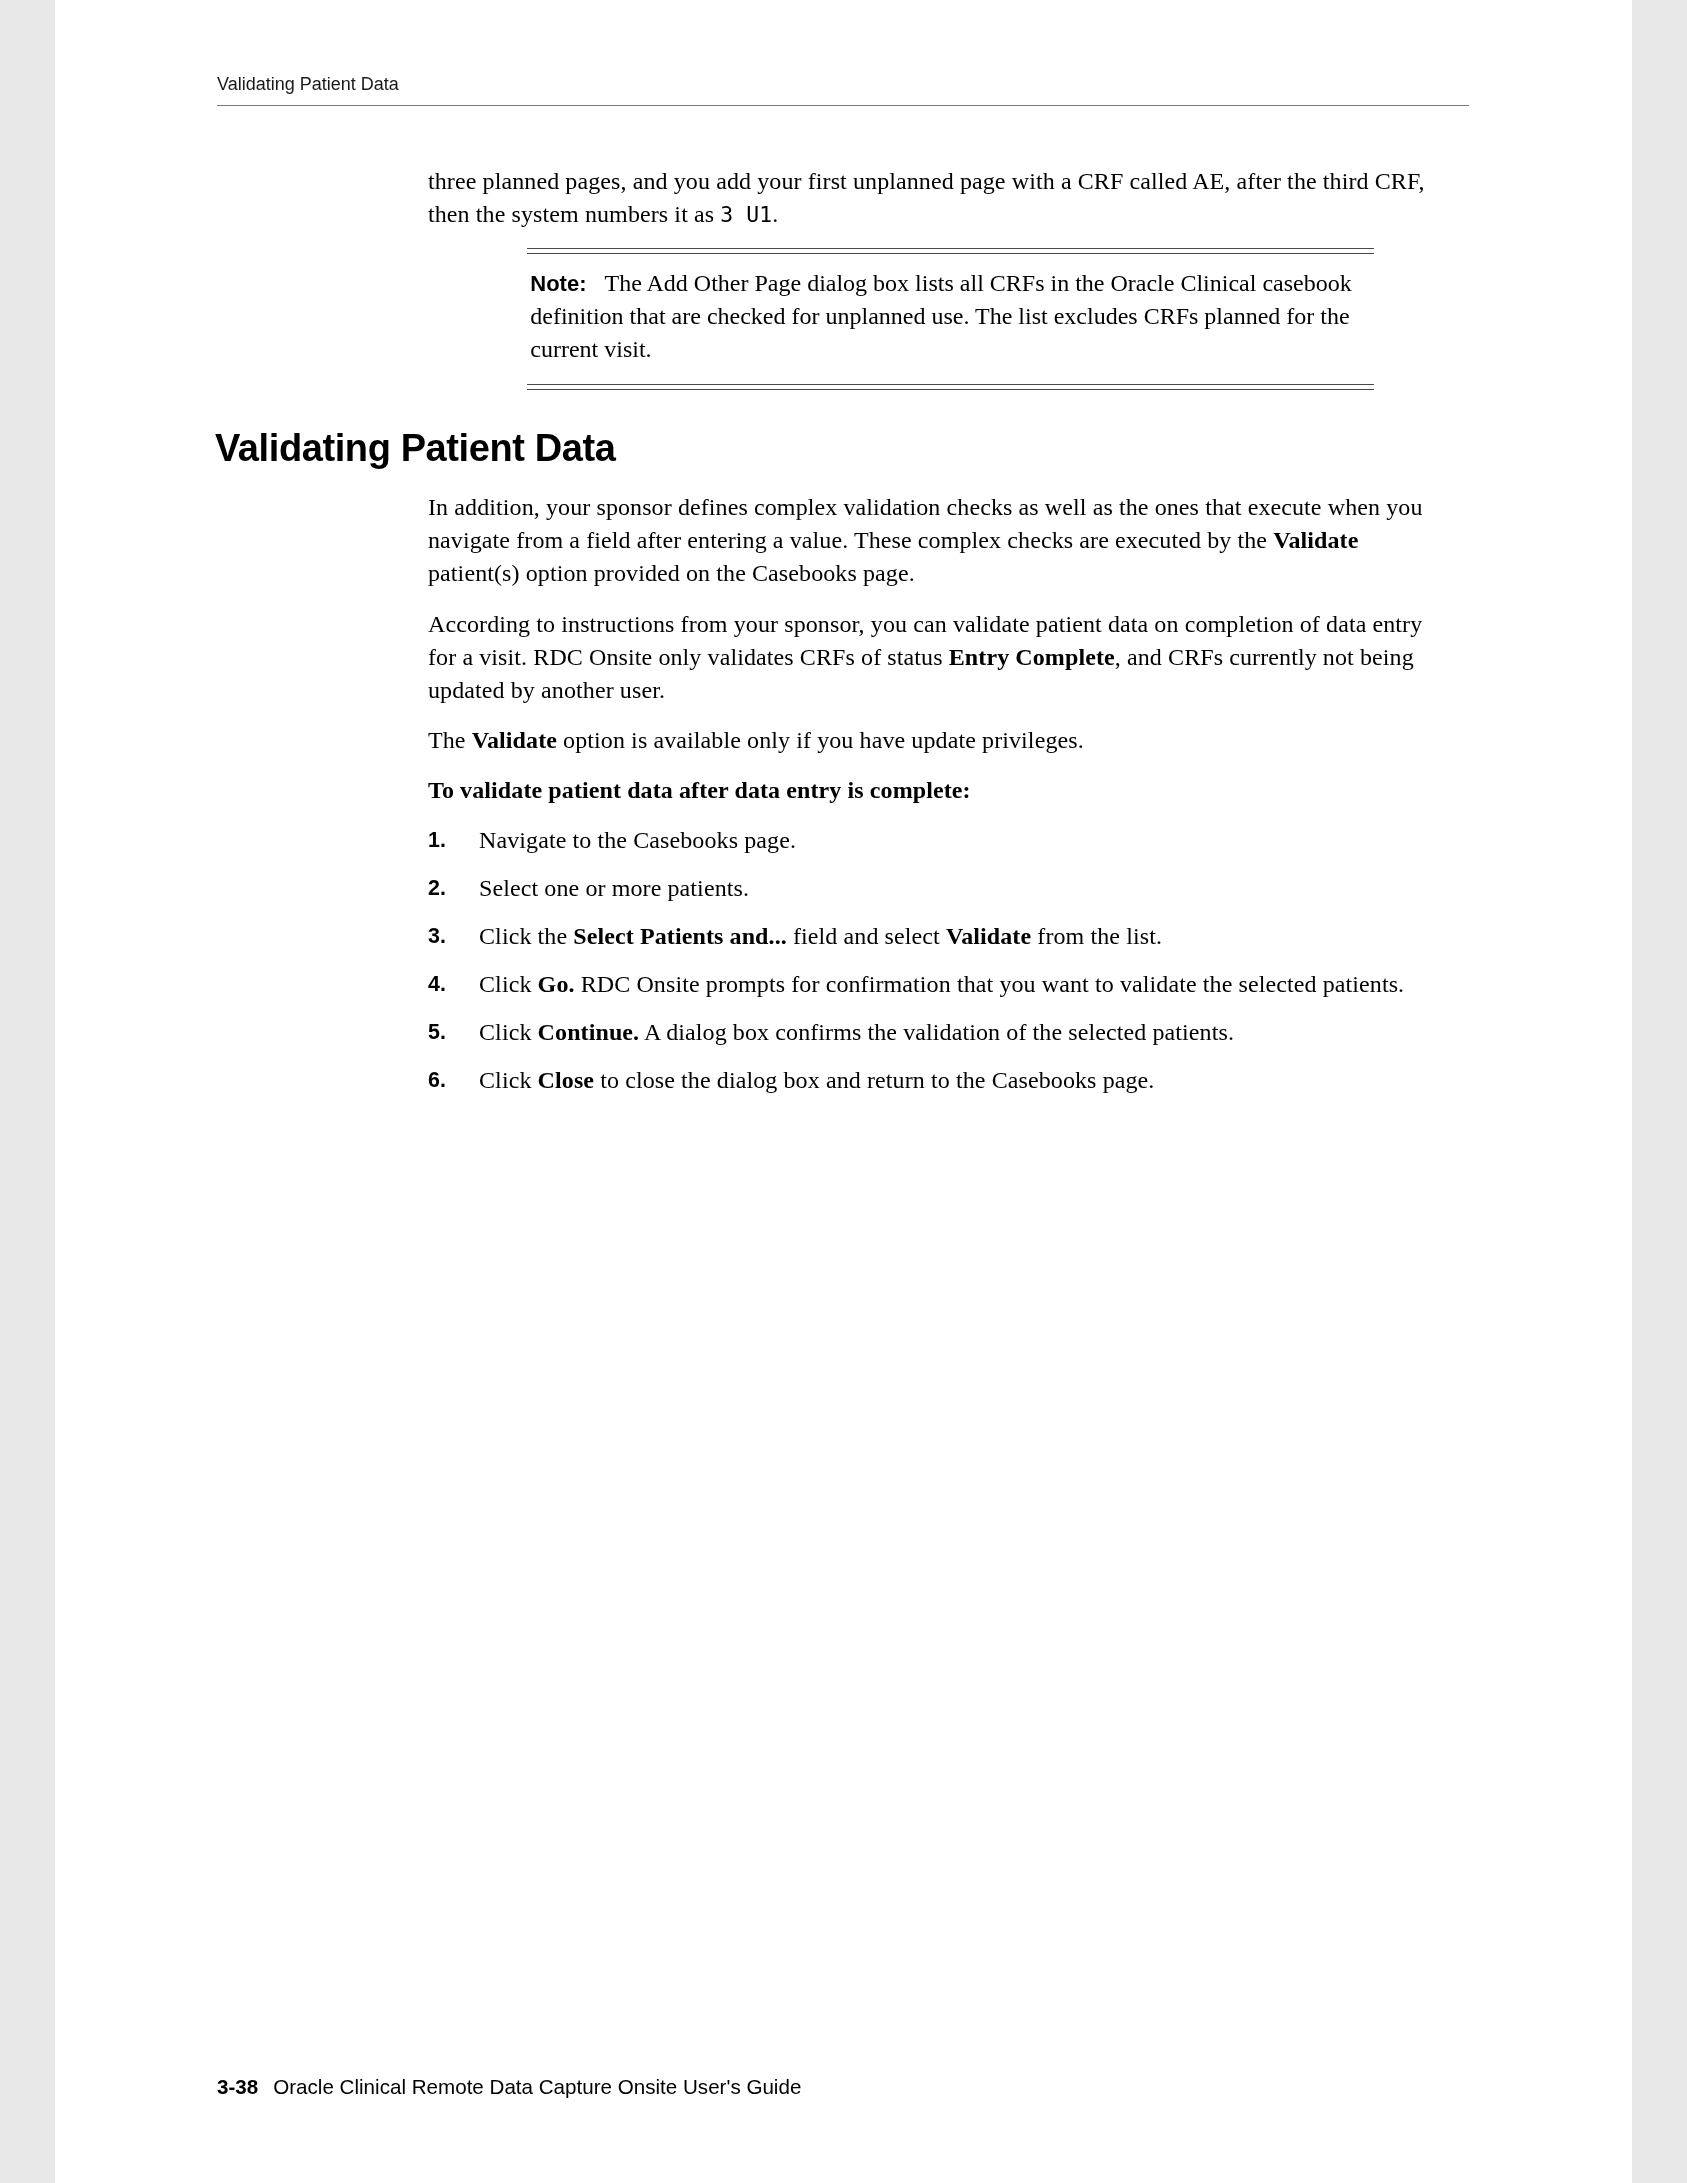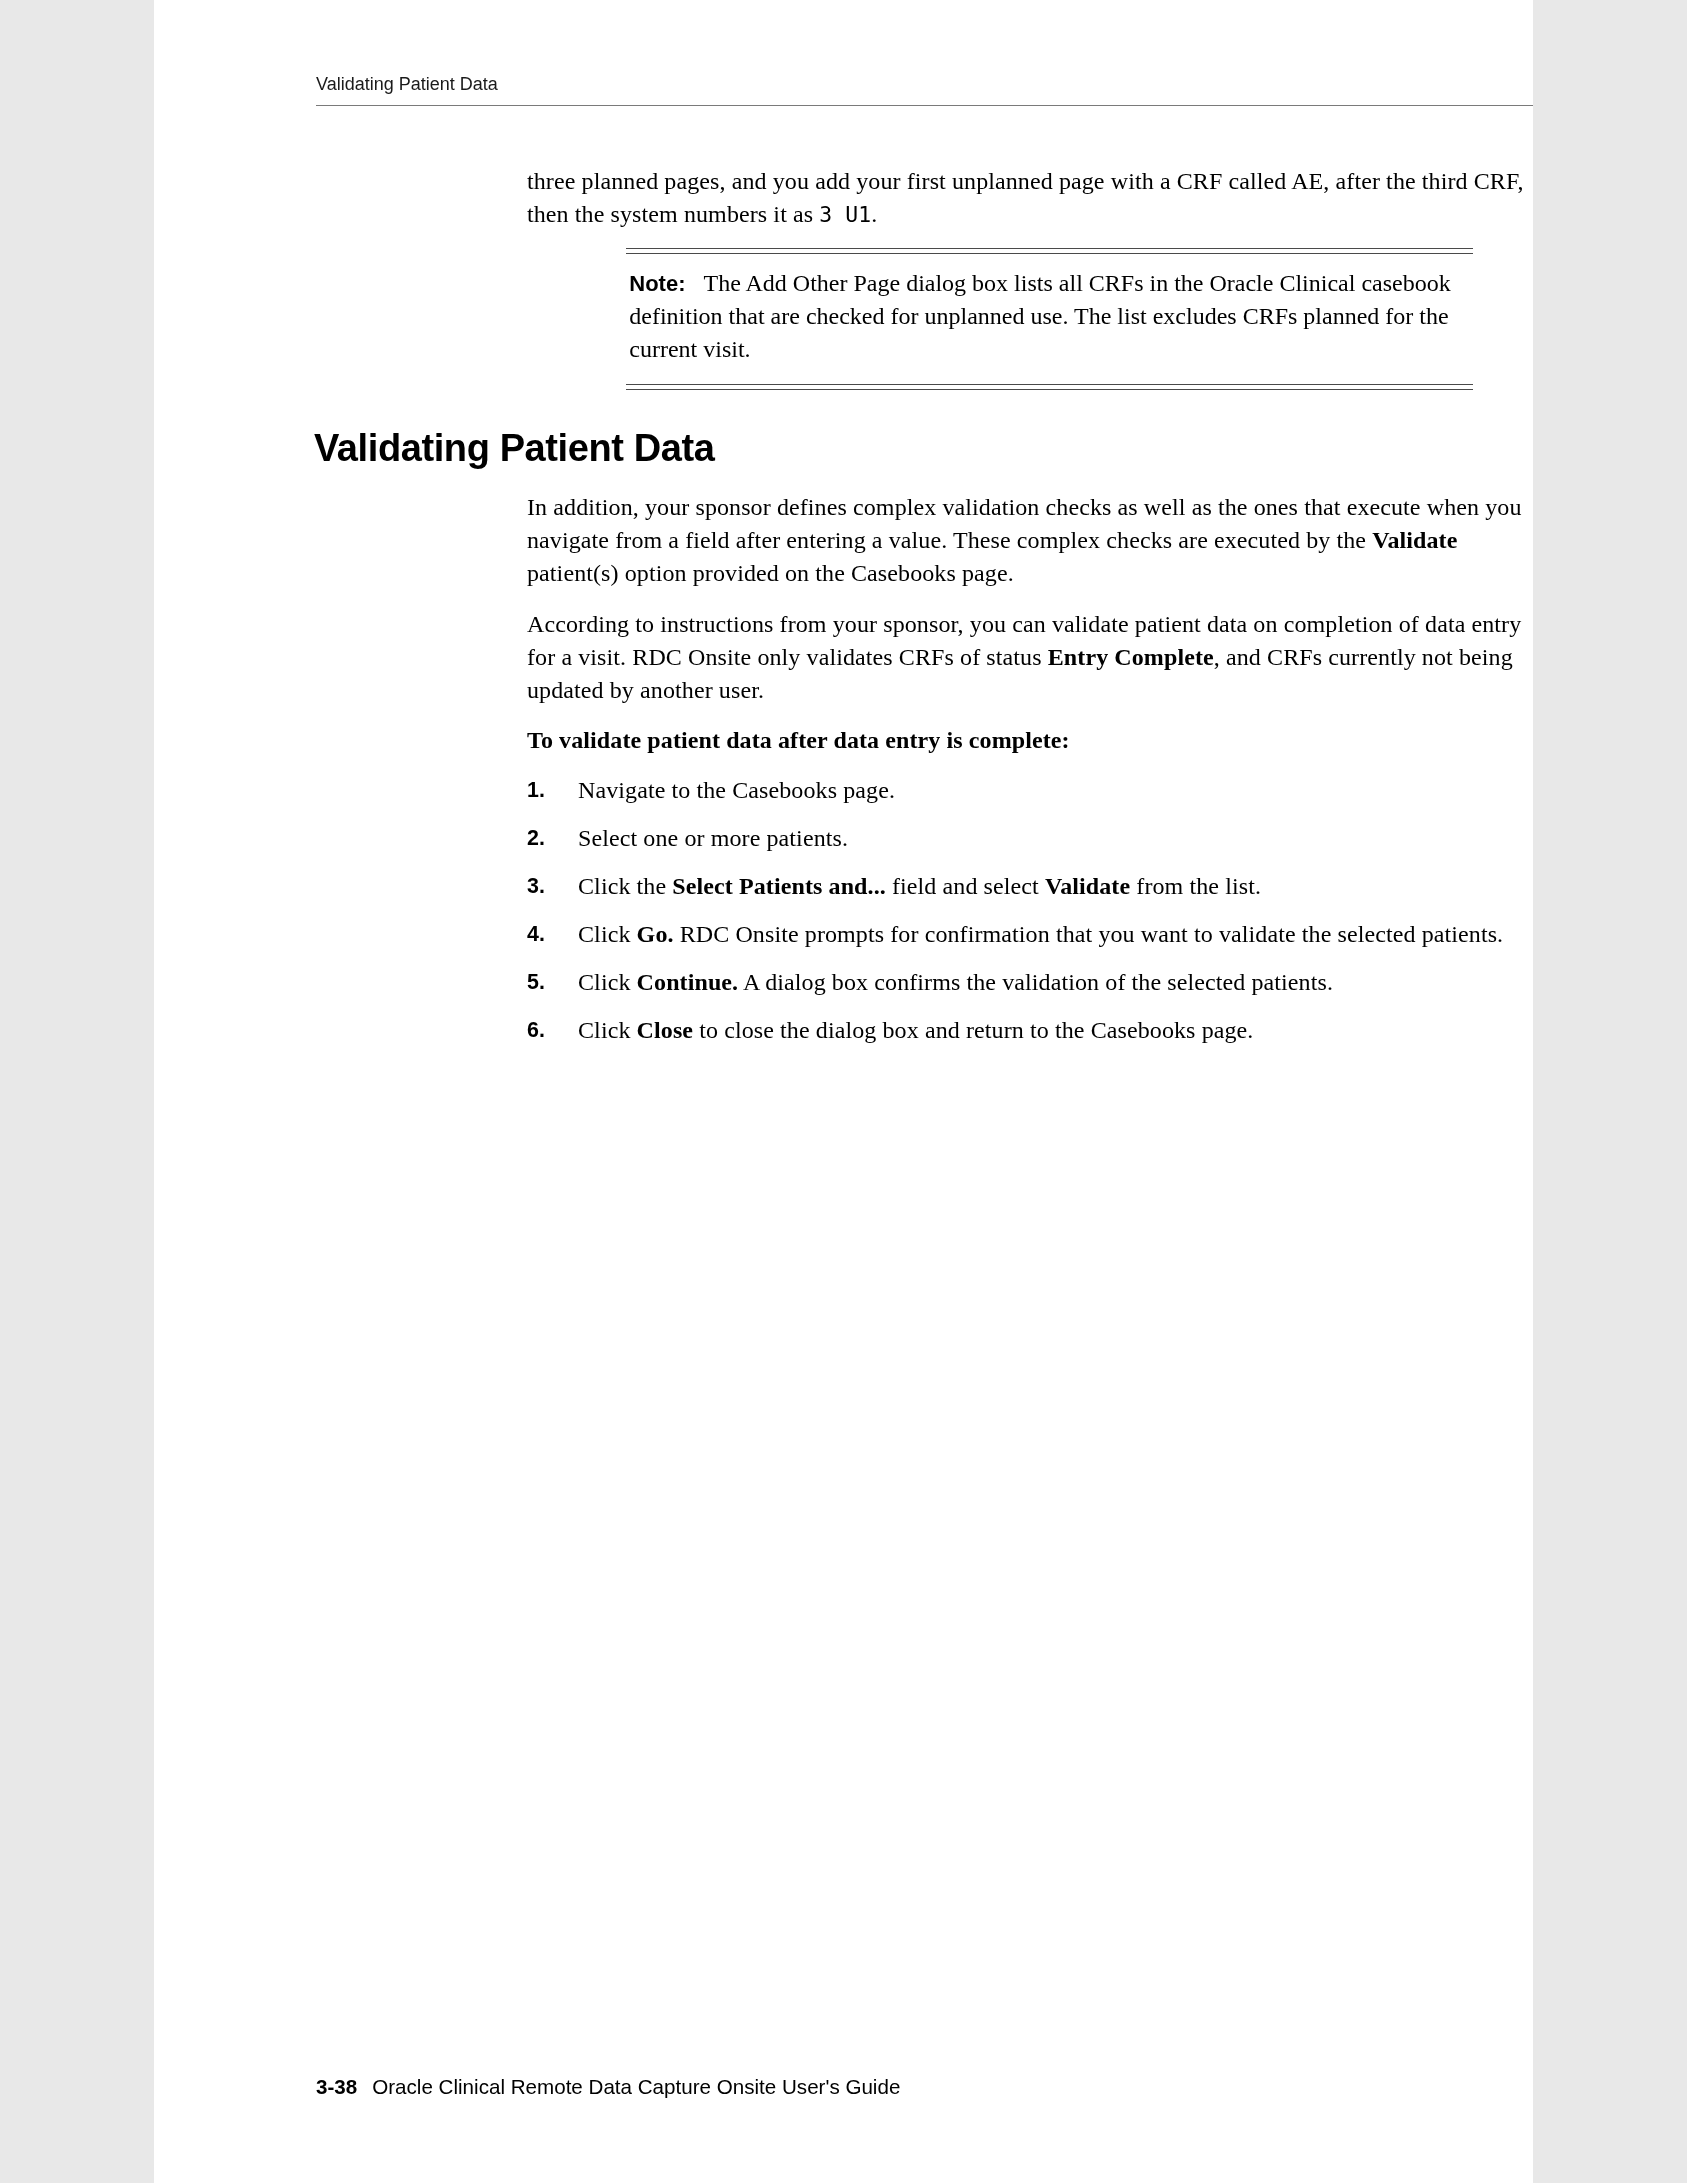--- a/index.html
+++ b/index.html
@@ -1,20 +1,20 @@
 <!DOCTYPE html>
 <html style="font-size:13px"><head>
 <meta charset="utf-8">
 <title>Document Page</title>
 <style>
   * { margin:0; padding:0; box-sizing:border-box; }
   html, body { background:#e8e8e8; }
   .page {
     position:relative;
-    width:1379px;
+    width:1577px;
     height:2183px;
     margin:0 auto;
     background:#ffffff;
     font-family:"Liberation Serif", serif;
     color:#000000;
     overflow:hidden;
   }
 
   
   .running-header { position:absolute; top:74px; left:162px; width:1252px; }
@@ -104,20 +104,21 @@
       <div class="note-inner">
         <p class="note-text"><span class="note-label">Note:</span><span>The Add Other Page dialog box lists all CRFs in the Oracle Clinical casebook definition that are checked for unplanned use. The list excludes CRFs planned for the current visit.</span></p>
       </div>
       <div class="double-rule"></div>
     </div>
 
     <h1 class="section-heading">Validating Patient Data</h1>
 
     <p class="body-text"><span>In addition, your sponsor defines complex validation checks as well as the ones that execute when you navigate from a field after entering a value. These complex checks are executed by the </span><span class="b">Validate</span><span> patient(s) option provided on the Casebooks page.</span></p>
     <p class="body-text"><span>According to instructions from your sponsor, you can validate patient data on completion of data entry for a visit. RDC Onsite only validates CRFs of status </span><span class="b">Entry Complete</span><span>, and CRFs currently not being updated by another user.</span></p>
+    <p class="body-text"><span>The </span><span class="b">Validate</span><span> option is available only if you have update privileges.</span></p>
     <p class="body-text"><span class="b">To validate patient data after data entry is complete:</span></p>
 
     <div class="steps">
       <div class="step">
         <span class="step-number">1.</span>
         <span class="step-text"><span>Navigate to the Casebooks page.</span></span>
       </div>
       <div class="step">
         <span class="step-number">2.</span>
         <span class="step-text"><span>Select one or more patients.</span></span>

